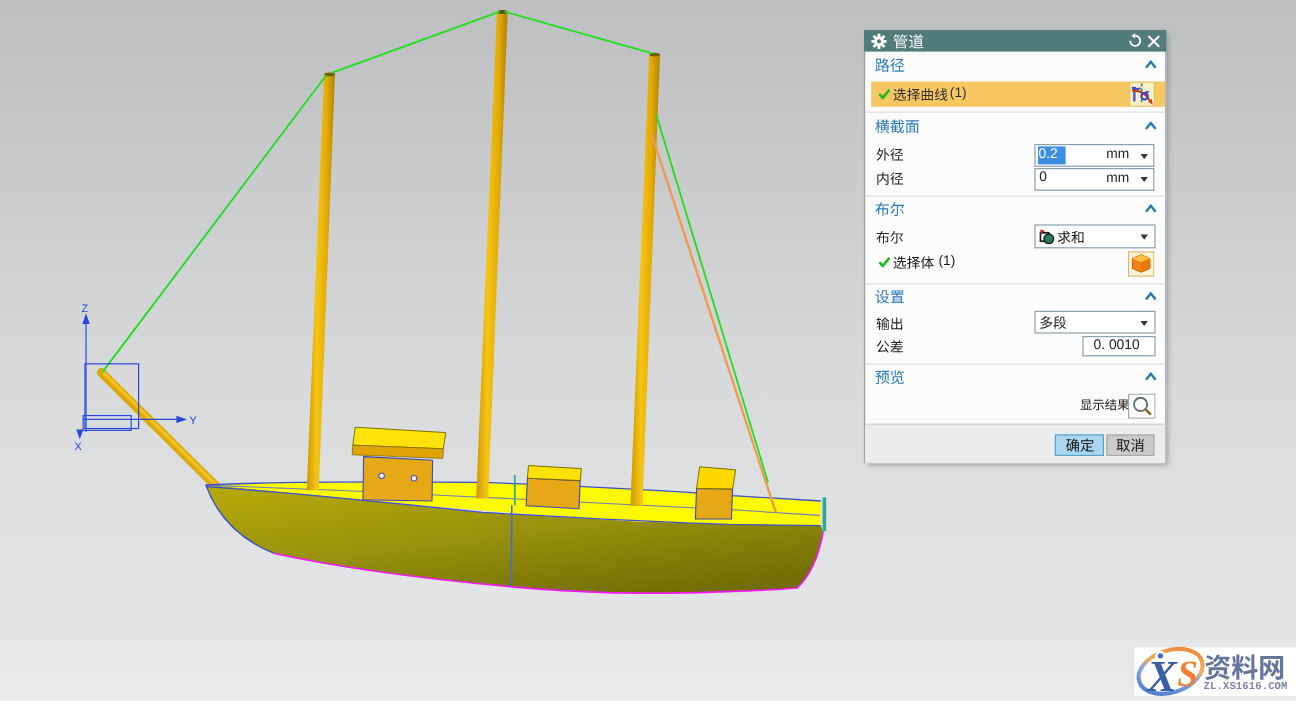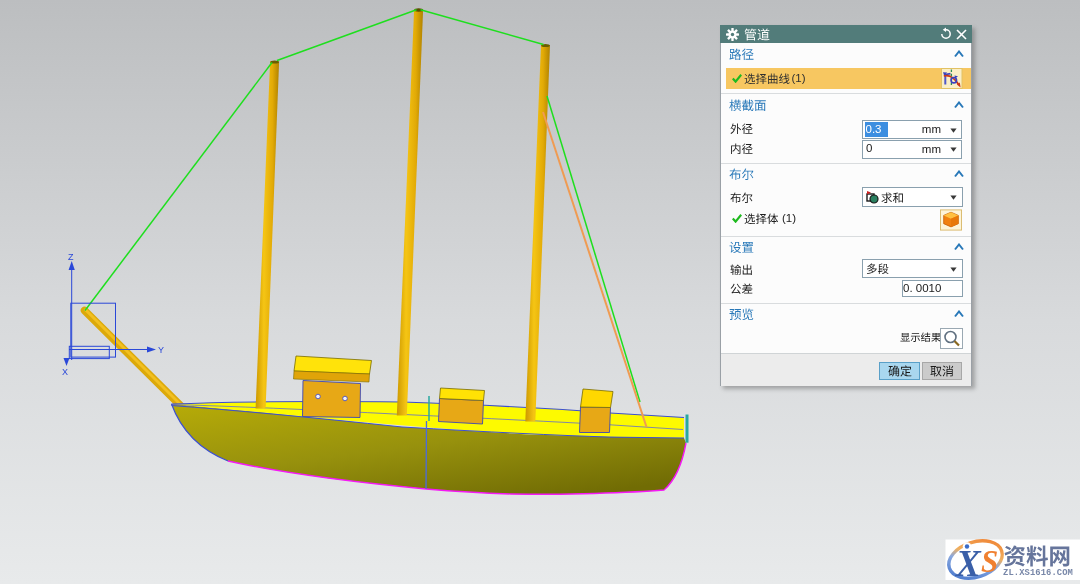--- a/index.html
+++ b/index.html
@@ -151,21 +151,21 @@
     <svg class="abs" style="left:954px;top:101px;z-index:5" width="10" height="8" viewBox="0 0 10 8">
       <path d="M1,6.5 L5,1.5 L9,6.5" fill="none" stroke="#2878b8" stroke-width="2"></path>
     </svg>
 <svg style="position:absolute;left:730px;top:123px;z-index:5" width="24" height="13" viewBox="0 0 24 13">
       <path d="M2.7 0.4C2.2 2.5 1.5 4.4 0.4 5.6C0.7 5.7 1.0 6.0 1.2 6.1C1.8 5.3 2.4 4.2 2.8 3.0H5.0C4.8 4.3 4.5 5.3 4.1 6.2C3.6 5.8 2.9 5.3 2.4 5.0L1.9 5.5C2.5 6.0 3.2 6.5 3.7 7.0C2.9 8.5 1.8 9.5 0.4 10.2C0.7 10.4 1.0 10.7 1.2 10.9C3.6 9.6 5.4 6.9 6.0 2.4L5.4 2.2L5.3 2.2H3.1C3.3 1.7 3.4 1.2 3.5 0.6ZM7.0 0.5V11.0H7.9V4.7C8.8 5.5 9.9 6.5 10.4 7.2L11.1 6.5C10.5 5.8 9.2 4.7 8.2 3.9L7.9 4.2V0.5Z M14.5 0.5C14.0 1.3 13.0 2.3 12.1 2.9C12.2 3.0 12.4 3.4 12.5 3.6C13.5 2.9 14.6 1.8 15.3 0.8ZM15.9 1.1V1.9H20.3C19.2 3.4 17.0 4.6 15.1 5.3C15.3 5.5 15.5 5.8 15.6 6.0C16.7 5.6 17.9 5.0 18.9 4.3C20.0 4.8 21.3 5.5 22.0 5.9L22.5 5.2C21.9 4.8 20.7 4.2 19.6 3.8C20.5 3.1 21.2 2.3 21.7 1.4L21.1 1.0L20.9 1.1ZM15.9 6.3V7.1H18.4V9.9H15.2V10.7H22.5V9.9H19.3V7.1H21.8V6.3ZM14.7 3.0C14.0 4.2 12.9 5.4 11.9 6.2C12.1 6.4 12.3 6.8 12.4 7.0C12.8 6.7 13.2 6.3 13.6 5.8V11.0H14.5V4.8C14.8 4.3 15.1 3.8 15.4 3.3Z" fill="#202020"></path>
     </svg>
 <svg style="position:absolute;left:730px;top:143px;z-index:5" width="24" height="13" viewBox="0 0 24 13">
       <path d="M1.1 2.4V11.1H2.0V3.3H5.3C5.3 4.8 4.8 6.7 2.3 8.1C2.5 8.2 2.8 8.5 2.9 8.7C4.5 7.8 5.3 6.7 5.7 5.6C6.8 6.6 7.9 7.8 8.5 8.6L9.2 8.0C8.5 7.1 7.1 5.8 6.0 4.8C6.1 4.3 6.2 3.8 6.2 3.3H9.5V9.9C9.5 10.1 9.5 10.2 9.2 10.2C9.0 10.2 8.2 10.2 7.4 10.2C7.5 10.4 7.7 10.8 7.7 11.0C8.8 11.0 9.5 11.0 9.9 10.9C10.3 10.7 10.4 10.5 10.4 9.9V2.4H6.2V0.5H5.3V2.4Z M14.5 0.5C14.0 1.3 13.0 2.3 12.1 2.9C12.2 3.0 12.4 3.4 12.5 3.6C13.5 2.9 14.6 1.8 15.3 0.8ZM15.9 1.1V1.9H20.3C19.2 3.4 17.0 4.6 15.1 5.3C15.3 5.5 15.5 5.8 15.6 6.0C16.7 5.6 17.9 5.0 18.9 4.3C20.0 4.8 21.3 5.5 22.0 5.9L22.5 5.2C21.9 4.8 20.7 4.2 19.6 3.8C20.5 3.1 21.2 2.3 21.7 1.4L21.1 1.0L20.9 1.1ZM15.9 6.3V7.1H18.4V9.9H15.2V10.7H22.5V9.9H19.3V7.1H21.8V6.3ZM14.7 3.0C14.0 4.2 12.9 5.4 11.9 6.2C12.1 6.4 12.3 6.8 12.4 7.0C12.8 6.7 13.2 6.3 13.6 5.8V11.0H14.5V4.8C14.8 4.3 15.1 3.8 15.4 3.3Z" fill="#202020"></path>
     </svg>
 <div class="abs" style="left:862px;top:119.5px;width:100px;height:19.5px;background:#ffffff;border:1px solid #8aa0ae;z-index:4"></div>
-<div class="abs" style="left:864.5px;top:121.5px;width:23px;height:15.5px;background:#3c8ee0;z-index:5;color:#fff;font-size:11.5px;line-height:15.5px;padding-left:1px">0.3</div>
+<div class="abs" style="left:864.5px;top:121.5px;width:23px;height:15.5px;background:#3c8ee0;z-index:5;color:#fff;font-size:11.5px;line-height:15.5px;padding-left:1px">0.2</div>
 <div class="abs" style="left:900px;top:123px;width:41px;text-align:right;font-size:11.5px;color:#202020;z-index:5">mm</div>
 <svg class="abs" style="left:950px;top:127.5px;z-index:5" width="7" height="5" viewBox="0 0 7 5">
       <polygon points="0.4,0.4 6.6,0.4 3.5,4.7" fill="#383838"></polygon>
     </svg>
 <div class="abs" style="left:862px;top:139.5px;width:100px;height:19px;background:#ffffff;border:1px solid #8aa0ae;z-index:4"></div>
 <div class="abs" style="left:866px;top:141.5px;font-size:11.5px;color:#202020;z-index:5">0</div>
 <div class="abs" style="left:900px;top:142.5px;width:41px;text-align:right;font-size:11.5px;color:#202020;z-index:5">mm</div>
 <svg class="abs" style="left:950px;top:147px;z-index:5" width="7" height="5" viewBox="0 0 7 5">
       <polygon points="0.4,0.4 6.6,0.4 3.5,4.7" fill="#383838"></polygon>
     </svg>
@@ -217,21 +217,21 @@
 <div class="abs" style="left:862px;top:258.5px;width:101px;height:19.5px;background:#ffffff;border:1px solid #8aa0ae;z-index:4"></div>
 <svg style="position:absolute;left:866px;top:263px;z-index:5" width="24" height="13" viewBox="0 0 24 13">
       <path d="M5.2 0.4C4.5 1.4 3.1 2.5 1.3 3.3C1.5 3.4 1.7 3.7 1.9 3.9C2.9 3.4 3.8 2.9 4.6 2.2H7.8C7.2 3.0 6.4 3.6 5.5 4.1C5.1 3.7 4.5 3.3 4.1 3.1L3.4 3.5C3.9 3.8 4.4 4.2 4.8 4.5C3.5 5.1 2.2 5.5 0.9 5.7C1.0 5.9 1.2 6.3 1.3 6.5C4.3 5.9 7.7 4.3 9.2 1.8L8.6 1.4L8.4 1.5H5.4C5.7 1.2 6.0 0.9 6.2 0.6ZM7.1 4.5C6.3 5.6 4.6 6.9 2.3 7.7C2.5 7.9 2.7 8.2 2.8 8.4C4.3 7.8 5.5 7.1 6.4 6.3H9.6C9.0 7.2 8.2 7.9 7.2 8.5C6.8 8.1 6.2 7.7 5.8 7.3L5.0 7.8C5.5 8.1 6.0 8.5 6.4 8.9C4.8 9.6 2.8 10.0 0.9 10.2C1.0 10.4 1.2 10.8 1.2 11.1C5.3 10.6 9.2 9.2 10.9 5.8L10.3 5.5L10.1 5.5H7.3C7.6 5.2 7.8 4.9 8.1 4.7Z M17.7 0.9V2.3C17.7 3.1 17.5 4.1 16.4 4.9C16.5 5.0 16.9 5.3 17.0 5.5C18.2 4.6 18.5 3.3 18.5 2.3V1.6H20.1V3.8C20.1 4.6 20.3 4.9 21.0 4.9C21.2 4.9 21.7 4.9 21.9 4.9C22.1 4.9 22.3 4.9 22.5 4.8C22.4 4.6 22.4 4.4 22.4 4.2C22.3 4.2 22.0 4.2 21.9 4.2C21.7 4.2 21.2 4.2 21.1 4.2C20.9 4.2 20.9 4.1 20.9 3.8V0.9ZM16.9 5.7V6.4H17.7L17.3 6.6C17.6 7.5 18.1 8.4 18.8 9.1C18.0 9.7 17.1 10.1 16.0 10.3C16.2 10.5 16.4 10.9 16.5 11.1C17.6 10.8 18.6 10.3 19.4 9.6C20.1 10.3 21.0 10.7 22.0 11.0C22.1 10.8 22.4 10.4 22.6 10.3C21.6 10.0 20.7 9.6 20.0 9.1C20.8 8.3 21.4 7.2 21.7 5.8L21.2 5.6L21.0 5.7ZM18.0 6.4H20.7C20.4 7.3 19.9 8.0 19.4 8.5C18.8 7.9 18.3 7.2 18.0 6.4ZM12.9 1.5V8.2L11.9 8.3L12.0 9.1L12.9 9.0V10.9H13.7V8.9L16.5 8.4L16.5 7.6L13.7 8.1V6.4H16.3V5.6H13.7V4.0H16.3V3.3H13.7V2.0C14.7 1.7 15.8 1.4 16.6 1.0L15.9 0.4C15.2 0.8 14.0 1.2 12.9 1.5Z" fill="#202020"></path>
     </svg>
 <svg class="abs" style="left:950px;top:266.5px;z-index:5" width="7" height="5" viewBox="0 0 7 5">
       <polygon points="0.4,0.4 6.6,0.4 3.5,4.7" fill="#383838"></polygon>
     </svg>
 <svg style="position:absolute;left:730px;top:283px;z-index:5" width="24" height="13" viewBox="0 0 24 13">
       <path d="M3.7 0.8C3.0 2.5 1.9 4.2 0.6 5.2C0.8 5.3 1.2 5.6 1.4 5.8C2.7 4.7 3.9 2.9 4.6 1.0ZM7.6 0.7 6.8 1.0C7.7 2.8 9.2 4.7 10.4 5.8C10.5 5.6 10.9 5.3 11.1 5.1C9.9 4.1 8.4 2.3 7.6 0.7ZM1.9 10.3C2.3 10.1 2.9 10.1 9.0 9.7C9.3 10.1 9.6 10.6 9.8 11.0L10.6 10.5C10.0 9.5 8.8 7.8 7.8 6.6L7.0 7.0C7.5 7.5 8.0 8.2 8.4 8.9L3.1 9.2C4.2 7.8 5.3 6.1 6.3 4.4L5.3 4.0C4.4 5.9 3.0 7.9 2.6 8.4C2.1 8.9 1.8 9.3 1.5 9.4C1.6 9.6 1.8 10.1 1.9 10.3Z M19.5 0.4C19.3 0.9 18.9 1.5 18.6 2.0H16.0C15.8 1.5 15.4 0.9 15.0 0.5L14.2 0.8C14.5 1.1 14.8 1.6 15.0 2.0H12.7V2.8H16.6C16.5 3.1 16.4 3.4 16.3 3.8H13.3V4.5H16.1C16.0 4.9 15.8 5.2 15.7 5.6H12.2V6.4H15.3C14.5 7.7 13.4 8.8 11.9 9.6C12.1 9.7 12.5 10.1 12.6 10.3C13.8 9.6 14.8 8.7 15.6 7.6V8.1H17.9V9.7H14.0V10.5H22.3V9.7H18.8V8.1H21.4V7.3H15.7C15.9 7.0 16.1 6.7 16.3 6.4H22.3V5.6H16.6C16.8 5.2 16.9 4.9 17.0 4.5H21.3V3.8H17.2C17.3 3.4 17.4 3.1 17.5 2.8H21.9V2.0H19.6C19.8 1.6 20.1 1.1 20.4 0.7Z" fill="#202020"></path>
     </svg>
-<div class="abs" style="left:902px;top:280px;width:61px;height:17px;background:#ffffff;border:1px solid #8aa0ae;z-index:4;font-size:11.5px;color:#202020;text-align:left;line-height:15px;padding-right:4px">0. 0010</div>
+<div class="abs" style="left:902px;top:280px;width:61px;height:17px;background:#ffffff;border:1px solid #8aa0ae;z-index:4;font-size:11.5px;color:#202020;text-align:center;line-height:15px;padding-right:4px">0. 0010</div>
 <div class="abs" style="left:721px;top:303px;width:250px;height:1px;background:#d9dcde;z-index:4"></div>
 <svg style="position:absolute;left:729px;top:308px;z-index:5" width="26" height="14" viewBox="0 0 26 14">
       <path d="M8.4 4.8V7.3C8.4 8.6 8.1 10.3 5.1 11.3C5.3 11.4 5.6 11.8 5.7 11.9C8.9 10.8 9.3 8.9 9.3 7.3V4.8ZM9.1 9.9C9.9 10.5 10.9 11.4 11.4 12.0L12.0 11.3C11.5 10.8 10.5 9.9 9.7 9.3ZM1.1 3.4C1.9 3.9 2.8 4.6 3.5 5.1H0.5V6.0H2.5V10.9C2.5 11.0 2.5 11.1 2.3 11.1C2.1 11.1 1.6 11.1 0.9 11.1C1.0 11.3 1.2 11.7 1.2 12.0C2.1 12.0 2.6 12.0 3.0 11.8C3.3 11.7 3.4 11.4 3.4 10.9V6.0H4.8C4.5 6.6 4.3 7.3 4.1 7.8L4.8 8.0C5.1 7.3 5.5 6.2 5.8 5.2L5.2 5.1L5.1 5.1H4.3L4.5 4.8C4.2 4.6 3.8 4.3 3.4 4.0C4.1 3.3 4.9 2.3 5.5 1.4L4.9 1.0L4.7 1.1H0.7V1.9H4.1C3.7 2.5 3.2 3.1 2.7 3.5L1.6 2.8ZM6.2 3.1V9.1H7.1V4.0H10.6V9.1H11.5V3.1H9.1L9.5 1.9H12.0V1.0H5.8V1.9H8.5C8.4 2.3 8.3 2.8 8.2 3.1Z M20.6 3.2C21.2 3.8 21.9 4.6 22.2 5.2L23.1 4.8C22.7 4.2 22.0 3.4 21.4 2.8ZM13.9 1.2V4.7H14.8V1.2ZM16.6 0.6V5.1H17.5V0.6ZM19.1 8.7V10.7C19.1 11.6 19.4 11.8 20.6 11.8C20.9 11.8 22.6 11.8 22.8 11.8C23.8 11.8 24.1 11.5 24.2 10.1C24.0 10.0 23.6 9.9 23.4 9.7C23.3 10.9 23.2 11.0 22.8 11.0C22.4 11.0 21.0 11.0 20.7 11.0C20.1 11.0 20.0 11.0 20.0 10.7V8.7ZM18.2 6.9V7.9C18.2 8.9 17.9 10.3 13.3 11.3C13.5 11.5 13.8 11.8 13.9 12.0C18.6 10.9 19.2 9.2 19.2 7.9V6.9ZM14.9 5.5V9.5H15.9V6.3H21.8V9.4H22.7V5.5ZM19.8 0.5C19.5 1.9 18.9 3.3 18.1 4.2C18.4 4.3 18.8 4.6 18.9 4.7C19.4 4.1 19.8 3.4 20.1 2.6H24.2V1.8H20.4C20.5 1.4 20.6 1.0 20.7 0.7Z" fill="#2878b8"></path>
     </svg>
     <svg class="abs" style="left:954px;top:310px;z-index:5" width="10" height="8" viewBox="0 0 10 8">
       <path d="M1,6.5 L5,1.5 L9,6.5" fill="none" stroke="#2878b8" stroke-width="2"></path>
     </svg>
 <svg style="position:absolute;left:899.5px;top:331.5px;z-index:5" width="42" height="11" viewBox="0 0 42 11">
       <path d="M2.5 3.2H7.8V4.3H2.5ZM2.5 1.5H7.8V2.6H2.5ZM1.8 0.9V4.9H8.6V0.9ZM8.4 5.7C8.1 6.3 7.5 7.2 7.0 7.8L7.6 8.1C8.1 7.5 8.7 6.7 9.1 6.0ZM1.3 6.0C1.7 6.7 2.2 7.6 2.4 8.1L3.1 7.8C2.8 7.3 2.3 6.4 1.9 5.7ZM5.9 5.3V8.7H4.4V5.3H3.6V8.7H0.4V9.4H9.9V8.7H6.6V5.3Z M12.7 5.4C12.3 6.6 11.5 7.8 10.7 8.5C10.9 8.6 11.2 8.8 11.4 9.0C12.2 8.2 13.0 6.9 13.5 5.7ZM17.3 5.8C18.1 6.8 18.9 8.1 19.1 9.0L19.9 8.6C19.6 7.7 18.8 6.4 18.1 5.5ZM11.8 1.2V1.9H19.1V1.2ZM10.9 3.7V4.4H15.0V8.9C15.0 9.0 15.0 9.1 14.8 9.1C14.6 9.1 13.9 9.1 13.2 9.1C13.3 9.3 13.5 9.6 13.5 9.9C14.4 9.9 15.0 9.9 15.4 9.7C15.8 9.6 15.9 9.4 15.9 8.9V4.4H20.0V3.7Z M21.0 8.5 21.1 9.3C22.1 9.1 23.5 8.8 24.8 8.5L24.7 7.8C23.3 8.1 21.9 8.4 21.0 8.5ZM21.2 4.7C21.3 4.6 21.6 4.5 22.9 4.4C22.4 5.0 22.0 5.6 21.8 5.7C21.5 6.1 21.2 6.4 21.0 6.4C21.1 6.6 21.2 7.0 21.2 7.2C21.5 7.0 21.9 7.0 24.7 6.4C24.7 6.3 24.7 6.0 24.7 5.7L22.4 6.1C23.2 5.2 24.1 4.1 24.8 3.0L24.0 2.6C23.8 3.0 23.6 3.3 23.4 3.7L22.0 3.8C22.6 2.9 23.2 1.9 23.7 0.8L22.9 0.5C22.5 1.7 21.7 3.0 21.5 3.3C21.3 3.6 21.1 3.9 20.9 3.9C21.0 4.1 21.1 4.5 21.2 4.7ZM27.2 0.4V1.8H24.8V2.5H27.2V4.1H25.1V4.9H30.1V4.1H28.0V2.5H30.3V1.8H28.0V0.4ZM25.3 5.9V9.9H26.1V9.4H29.1V9.8H29.9V5.9ZM26.1 8.7V6.6H29.1V8.7Z M32.5 0.9V5.0H35.6V5.9H31.5V6.6H35.0C34.1 7.6 32.6 8.5 31.3 8.9C31.4 9.1 31.7 9.4 31.8 9.5C33.2 9.0 34.6 8.1 35.6 6.9V9.9H36.5V6.9C37.5 8.0 39.0 9.0 40.3 9.5C40.4 9.3 40.7 9.0 40.8 8.8C39.5 8.4 38.0 7.5 37.1 6.6H40.6V5.9H36.5V5.0H39.6V0.9ZM33.3 3.3H35.6V4.3H33.3ZM36.5 3.3H38.8V4.3H36.5ZM33.3 1.6H35.6V2.6H33.3ZM36.5 1.6H38.8V2.6H36.5Z" fill="#202020"></path>
     </svg>

